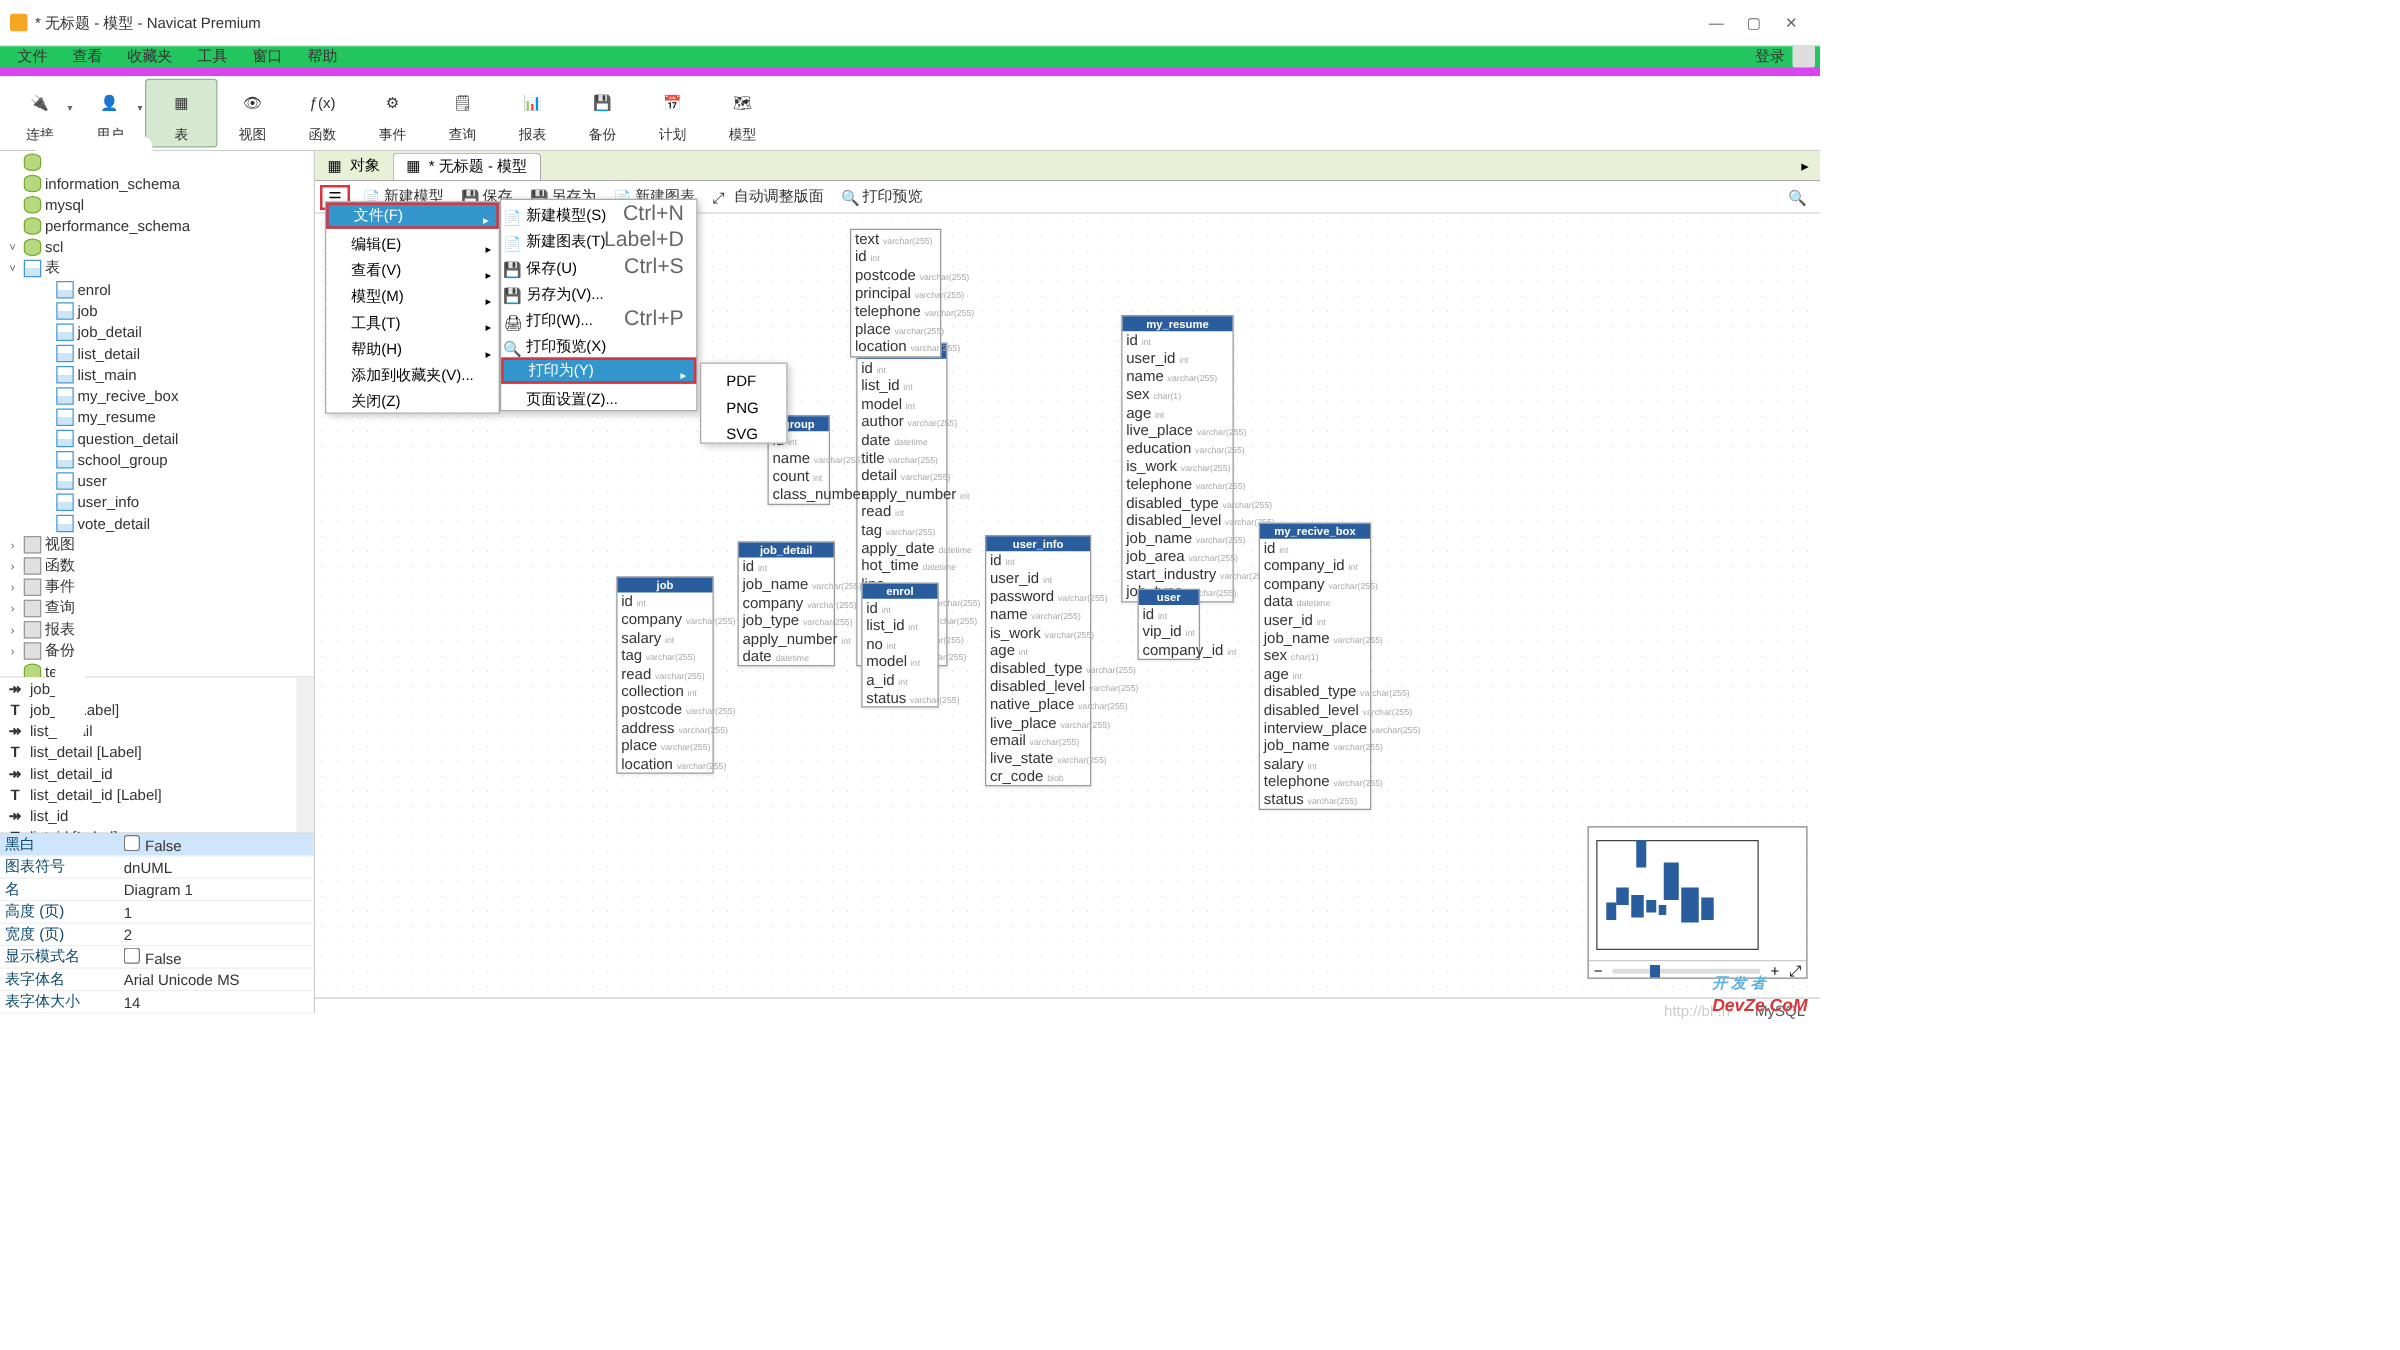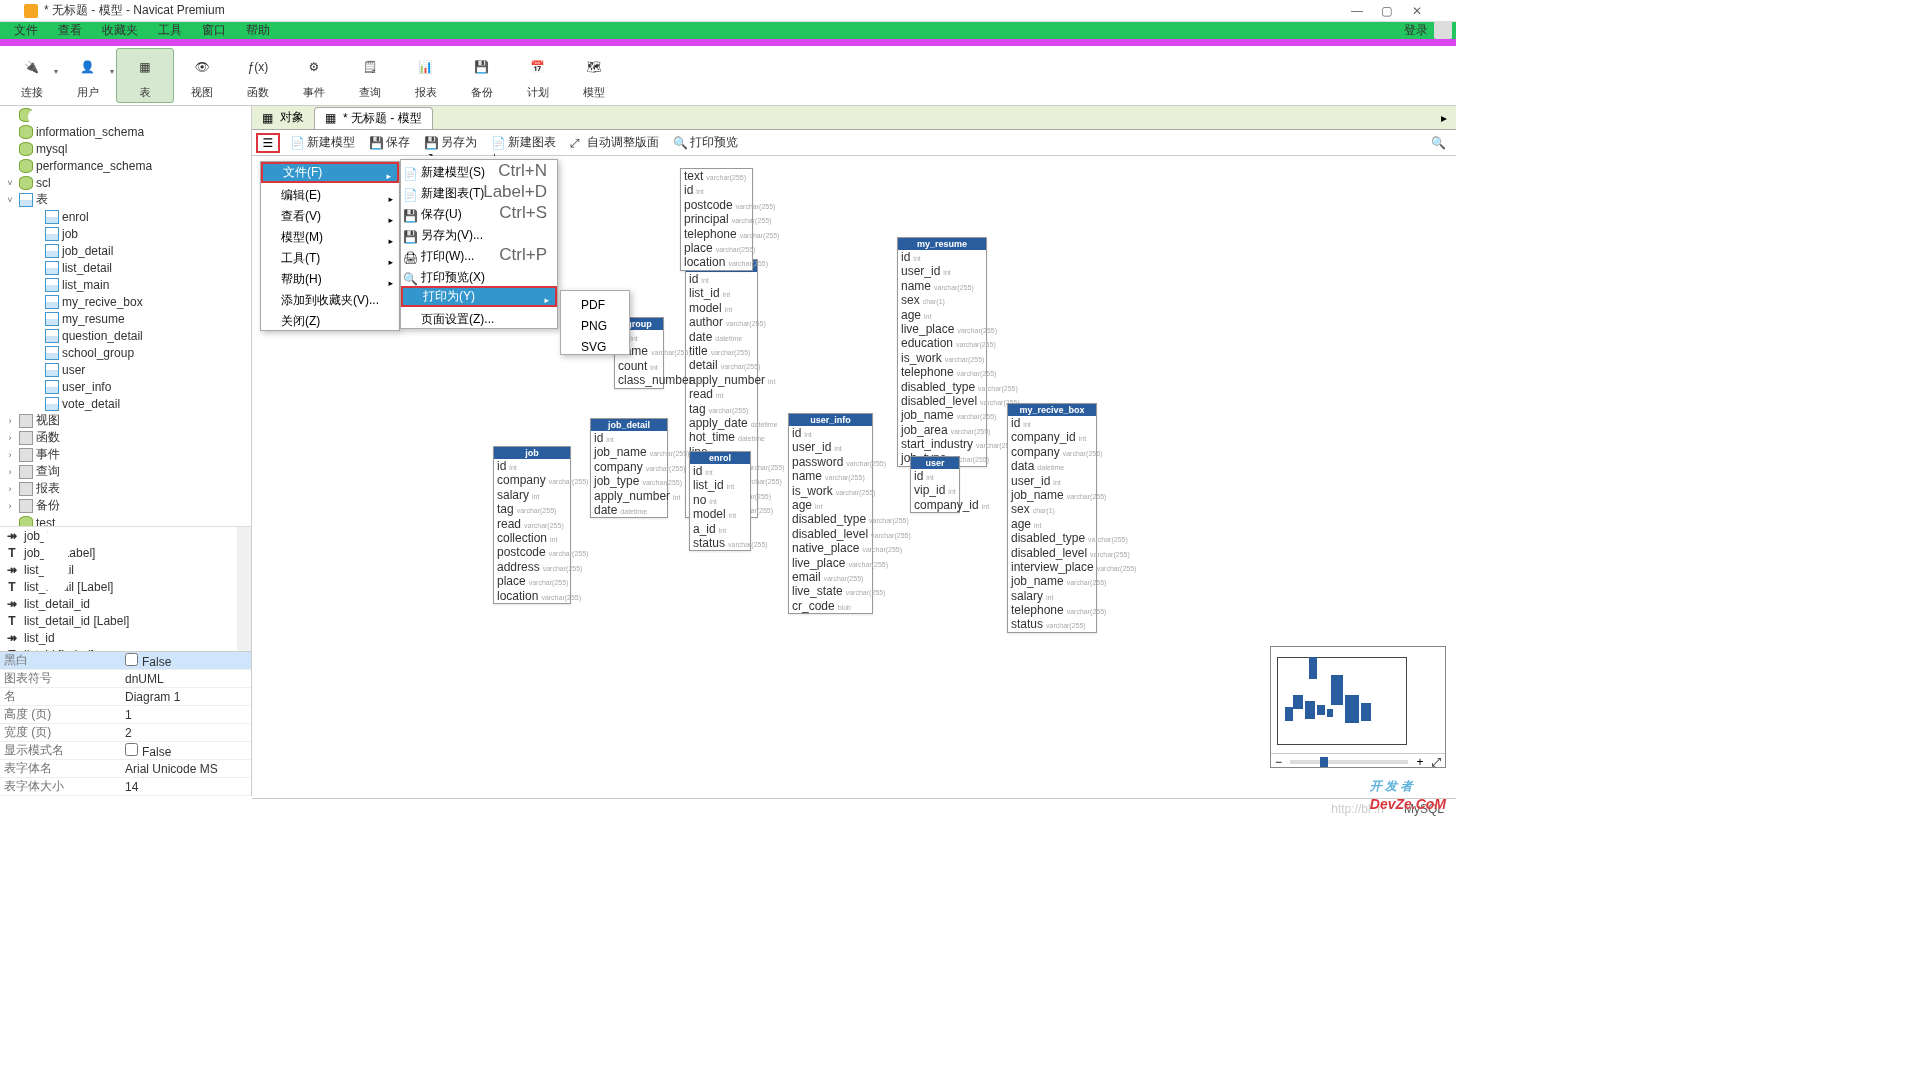--- a/index.html
+++ b/index.html
@@ -1,19 +1,19 @@
 <!DOCTYPE html>
 <html><head>
 <meta charset="utf-8">
 <style>
 * { margin: 0; padding: 0; box-sizing: border-box; font-family: "Microsoft YaHei", Arial, sans-serif; font-size: 12px; }
 body { background: #fff; overflow: hidden; width: 1456px; height: 816px; position: relative; }
 
 
-.titlebar { height: 22px; background: #fff; display: flex; align-items: center; padding: 0 24px; border-bottom: 1px solid #e0e0e0; justify-content: space-between; }
+.titlebar { height: 37px; background: #fff; display: flex; align-items: center; padding: 0 8px; border-bottom: 1px solid #e0e0e0; justify-content: space-between; }
 .titlebar .app-icon { width: 14px; height: 14px; background: #f5a623; border-radius: 2px; margin-right: 6px; }
 .titlebar .title { flex: 1; color: #333; }
 .titlebar .win-btn { width: 30px; text-align: center; color: #666; cursor: pointer; }
 
 
 .menubar { height: 24px; background: #22c55e; display: flex; align-items: flex-end; padding: 0 4px; border-bottom: 7px solid #d946ef; }
 .menubar .menu-item { padding: 0 10px; color: #333; cursor: pointer; }
 .menubar .spacer { flex: 1; }
 .menubar .login { color: #333; padding: 0 6px; }
 .menubar .avatar { width: 18px; height: 18px; background: #ddd; border-radius: 2px; }
@@ -40,22 +40,22 @@
 
 .outline { flex: 1; overflow-y: auto; border-top: 1px solid #ddd; position: relative; }
 .outline-row { display: flex; align-items: center; height: 17px; padding-left: 4px; cursor: pointer; }
 .outline-row .out-icon { width: 16px; height: 14px; margin-right: 4px; display: inline-flex; align-items: center; justify-content: center; color: #333; font-weight: bold; }
 .outline-row .out-label { color: #333; }
 .outline-scroll { position: absolute; right: 0; top: 0; bottom: 0; width: 14px; background: #f0f0f0; }
 
 
 .props { border-top: 1px solid #ccc; background: #fff; }
 .props .prop-row { display: flex; height: 18px; align-items: center; border-bottom: 1px solid #eee; }
-.props .prop-key { width: 95px; padding-left: 4px; color: #737373; }
-.props .prop-val { flex: 1; padding-left: 4px; color: #333; margin-left: 26px; }
+.props .prop-key { width: 95px; padding-left: 4px; color: #0c4a6e; }
+.props .prop-val { flex: 1; padding-left: 4px; color: #333; }
 .props .prop-row.selected { background: #cfe5fb; }
 
 
 .content { flex: 1; display: flex; flex-direction: column; position: relative; }
 .tabs { height: 24px; background: #e8f0d8; display: flex; align-items: center; border-bottom: 1px solid #aaa; }
 .tab { padding: 0 10px; height: 22px; display: flex; align-items: center; cursor: pointer; }
 .tab.active { background: #fff; border: 1px solid #aaa; border-bottom: none; border-radius: 4px 4px 0 0; }
 .tab .tab-icon { width: 14px; height: 14px; margin-right: 4px; }
 .tabs .tab-spacer { flex: 1; }
 .tabs .tab-right-btn { width: 24px; height: 22px; display: flex; align-items: center; justify-content: center; cursor: pointer; }

